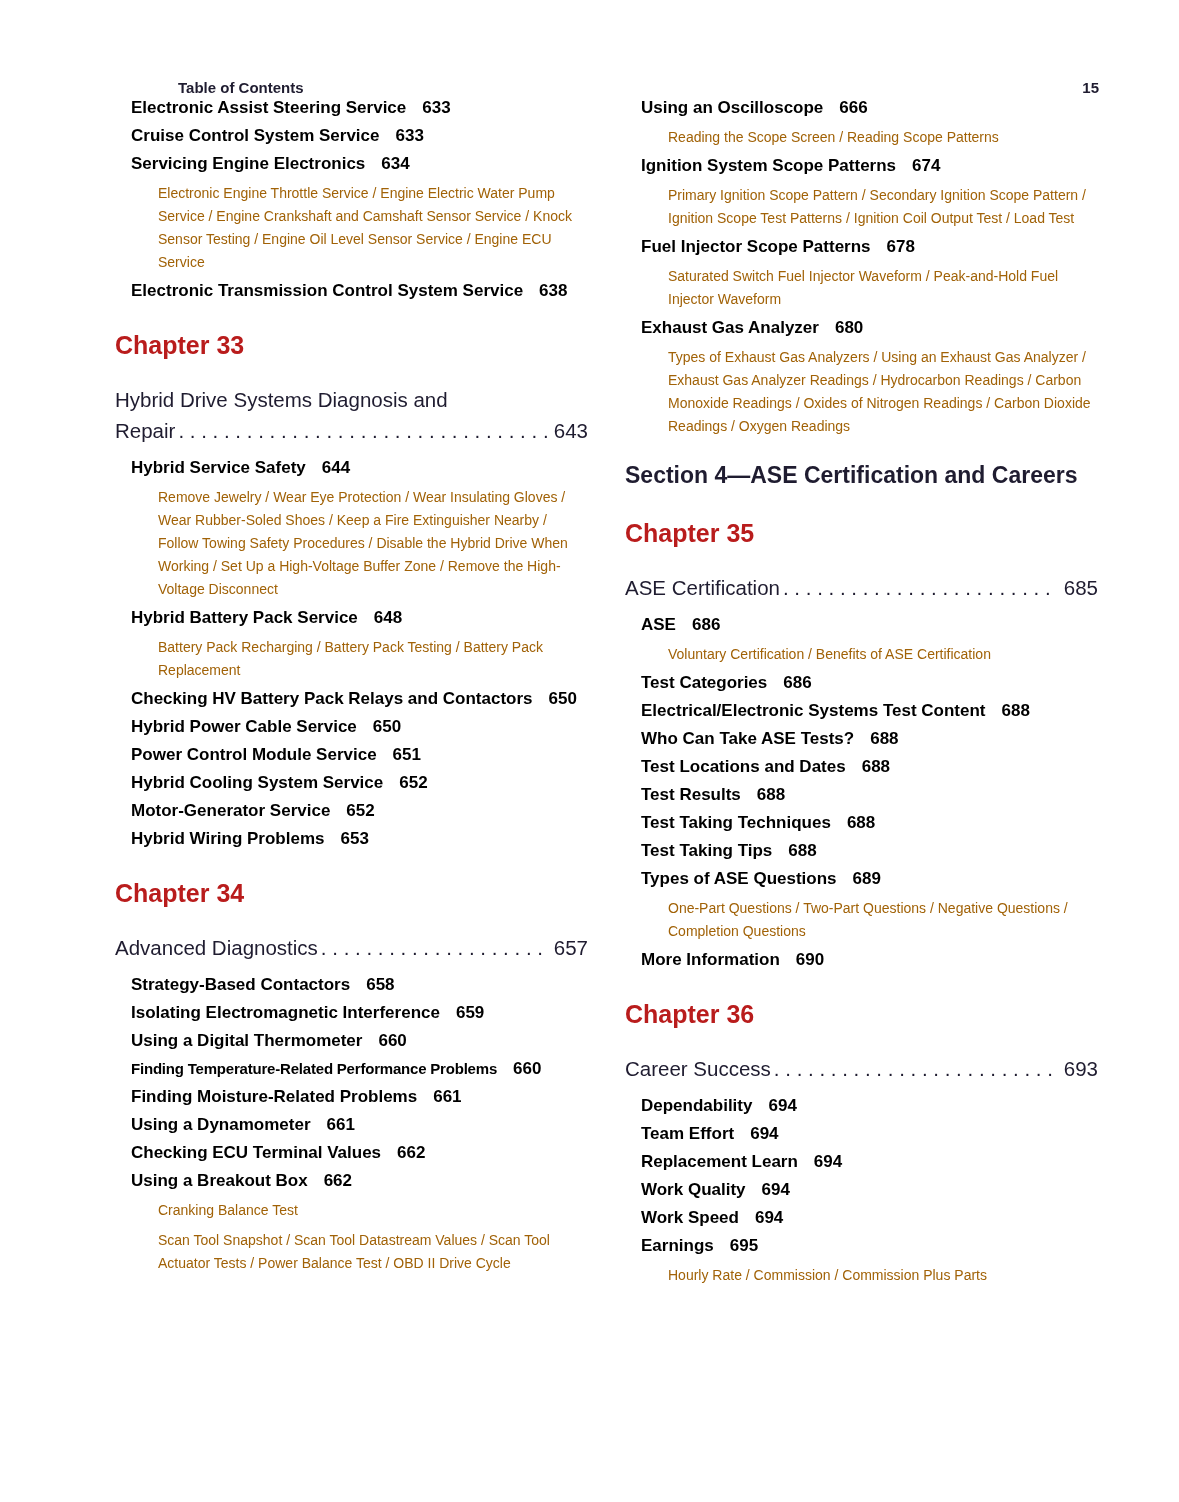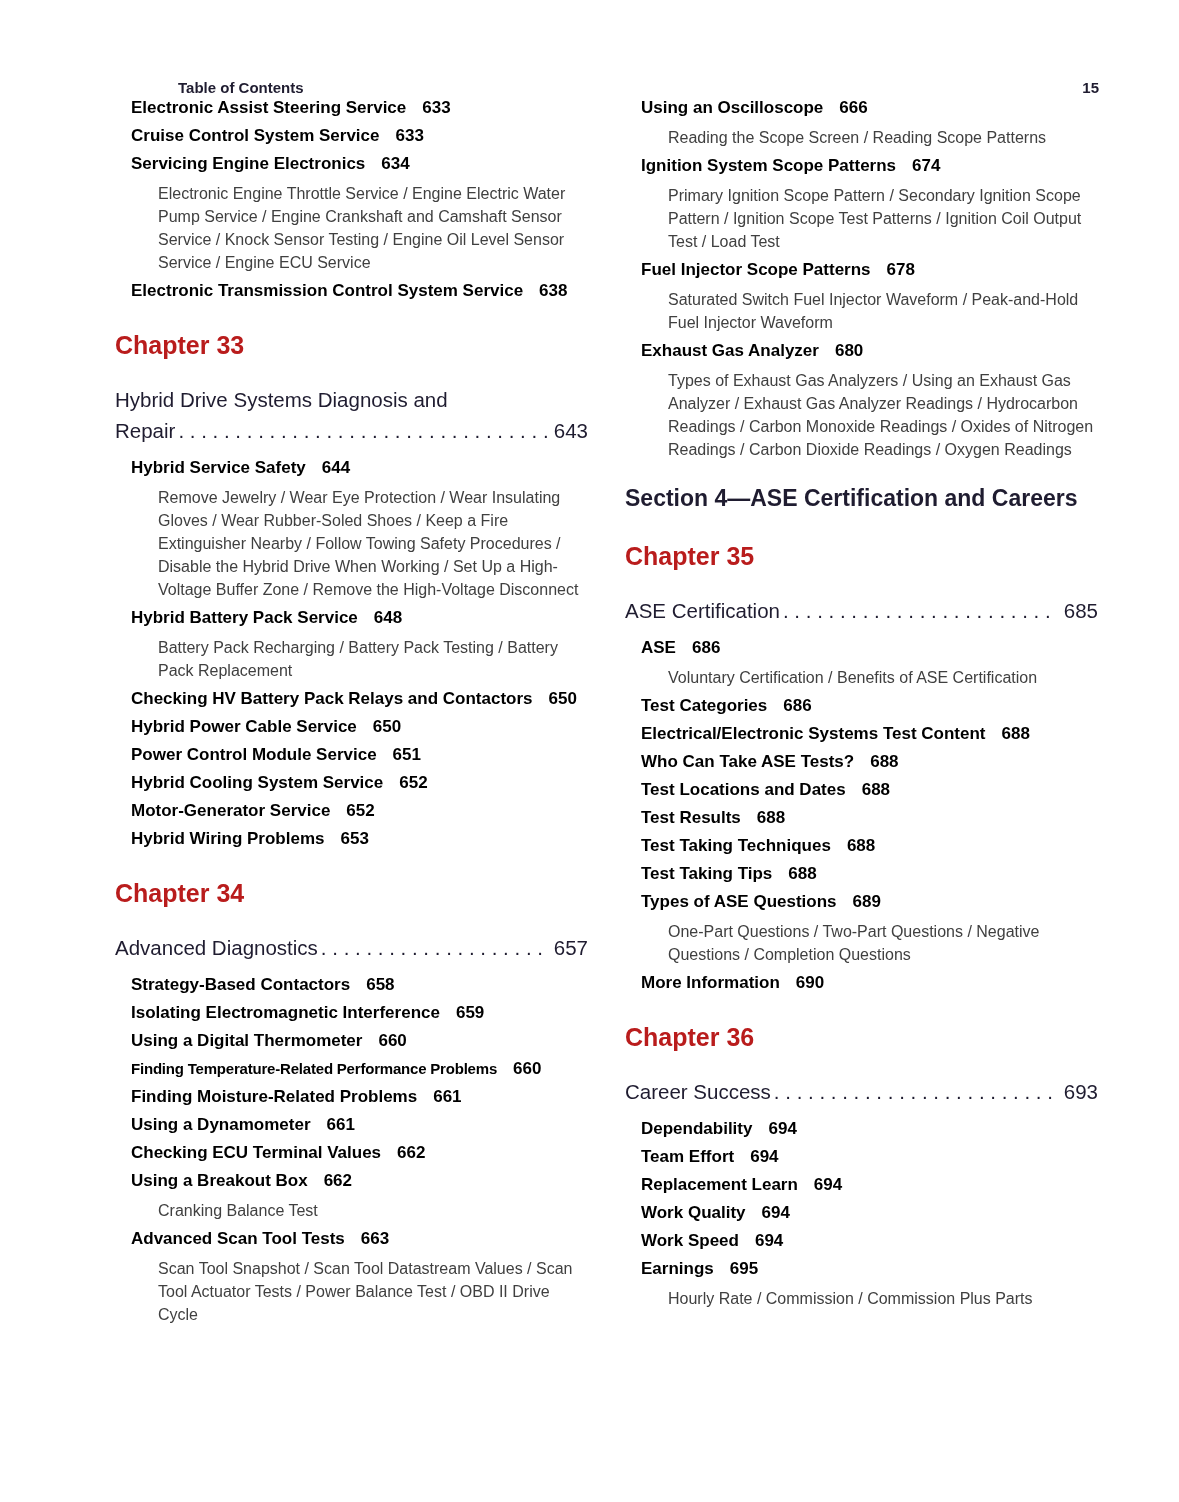--- a/index.html
+++ b/index.html
@@ -20,21 +20,21 @@
   #col-right { left:625px; }
 
   .b-entry {
     font-weight:bold; font-size:17px; line-height:20px;
     margin:0 0 8px 16px; white-space:nowrap; color:#000000;
   }
   .b-entry .pg { margin-left:16px; }
   .b-entry .fit { font-size:15px; letter-spacing:-0.2px; }
 
   .b-sub {
-    color:#404040; font-size:16px; line-height:23px;
+    color:#a16207; font-size:14px; line-height:23px;
     margin:0 0 7px 43px;
   }
 
   .b-chapter {
     color:#b91c1c; font-weight:bold; font-size:25px; line-height:29px;
     margin:30px 0 24px 0;
   }
 
   .b-title {
     font-weight:normal; font-size:20.5px; line-height:31px;
@@ -95,21 +95,20 @@
       </div>
       <div class="b-entry"><span class="t">Strategy-Based Contactors</span><span class="pg">658</span></div>
       <div class="b-entry"><span class="t">Isolating Electromagnetic Interference</span><span class="pg">659</span></div>
       <div class="b-entry"><span class="t">Using a Digital Thermometer</span><span class="pg">660</span></div>
       <div class="b-entry"><span class="t fit">Finding Temperature-Related Performance Problems</span><span class="pg">660</span></div>
       <div class="b-entry"><span class="t">Finding Moisture-Related Problems</span><span class="pg">661</span></div>
       <div class="b-entry"><span class="t">Using a Dynamometer</span><span class="pg">661</span></div>
       <div class="b-entry"><span class="t">Checking ECU Terminal Values</span><span class="pg">662</span></div>
       <div class="b-entry"><span class="t">Using a Breakout Box</span><span class="pg">662</span></div>
       <div class="b-sub">Cranking Balance Test</div>
-      <div class="b-entry"><span class="t">Advanced Scan Tool Tests</span><span class="pg">663</span></div>
       <div class="b-sub">Scan Tool Snapshot / Scan Tool Datastream Values / Scan Tool Actuator Tests / Power Balance Test / OBD II Drive Cycle</div>
     </div>
   <div class="col" id="col-right">
       <div class="b-entry"><span class="t">Using an Oscilloscope</span><span class="pg">666</span></div>
       <div class="b-sub">Reading the Scope Screen / Reading Scope Patterns</div>
       <div class="b-entry"><span class="t">Ignition System Scope Patterns</span><span class="pg">674</span></div>
       <div class="b-sub">Primary Ignition Scope Pattern / Secondary Ignition Scope Pattern / Ignition Scope Test Patterns / Ignition Coil Output Test / Load Test</div>
       <div class="b-entry"><span class="t">Fuel Injector Scope Patterns</span><span class="pg">678</span></div>
       <div class="b-sub">Saturated Switch Fuel Injector Waveform / Peak-and-Hold Fuel Injector Waveform</div>
       <div class="b-entry"><span class="t">Exhaust Gas Analyzer</span><span class="pg">680</span></div>

